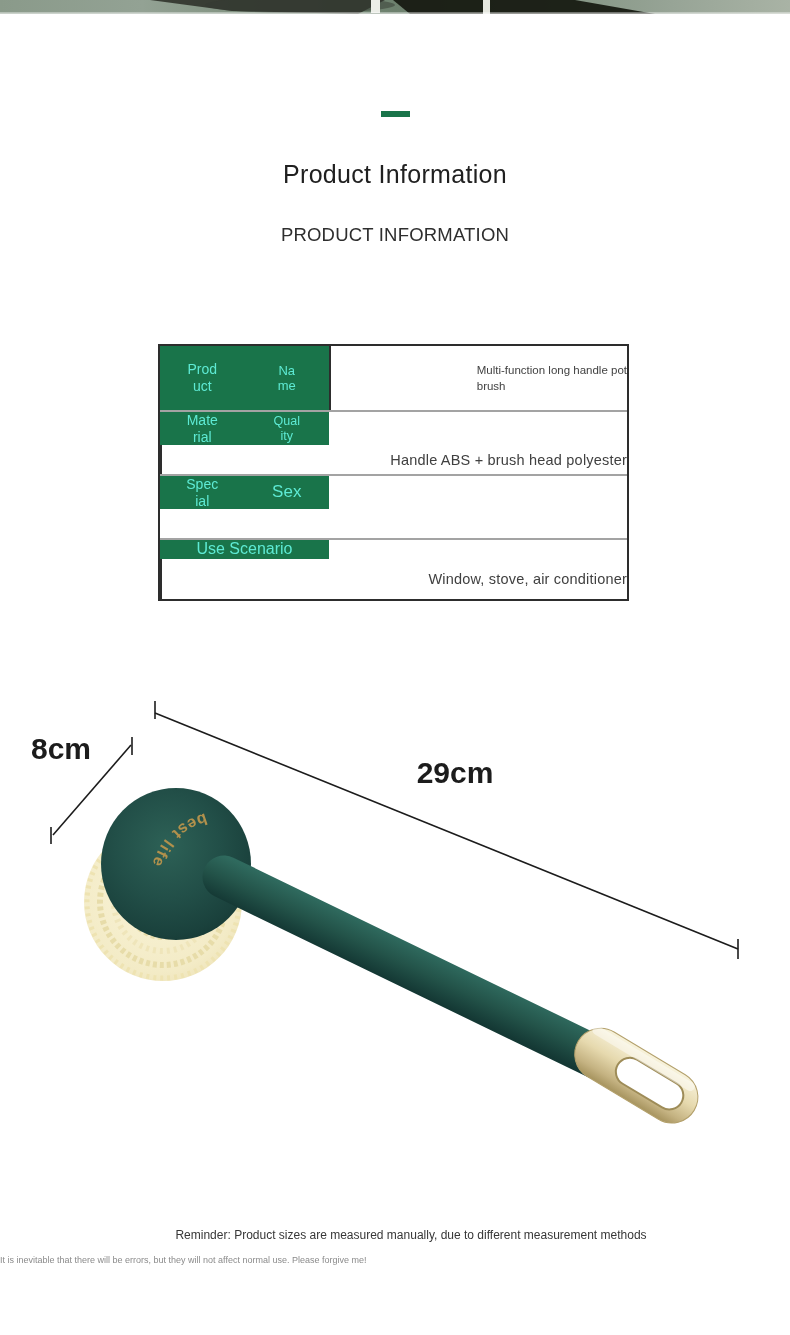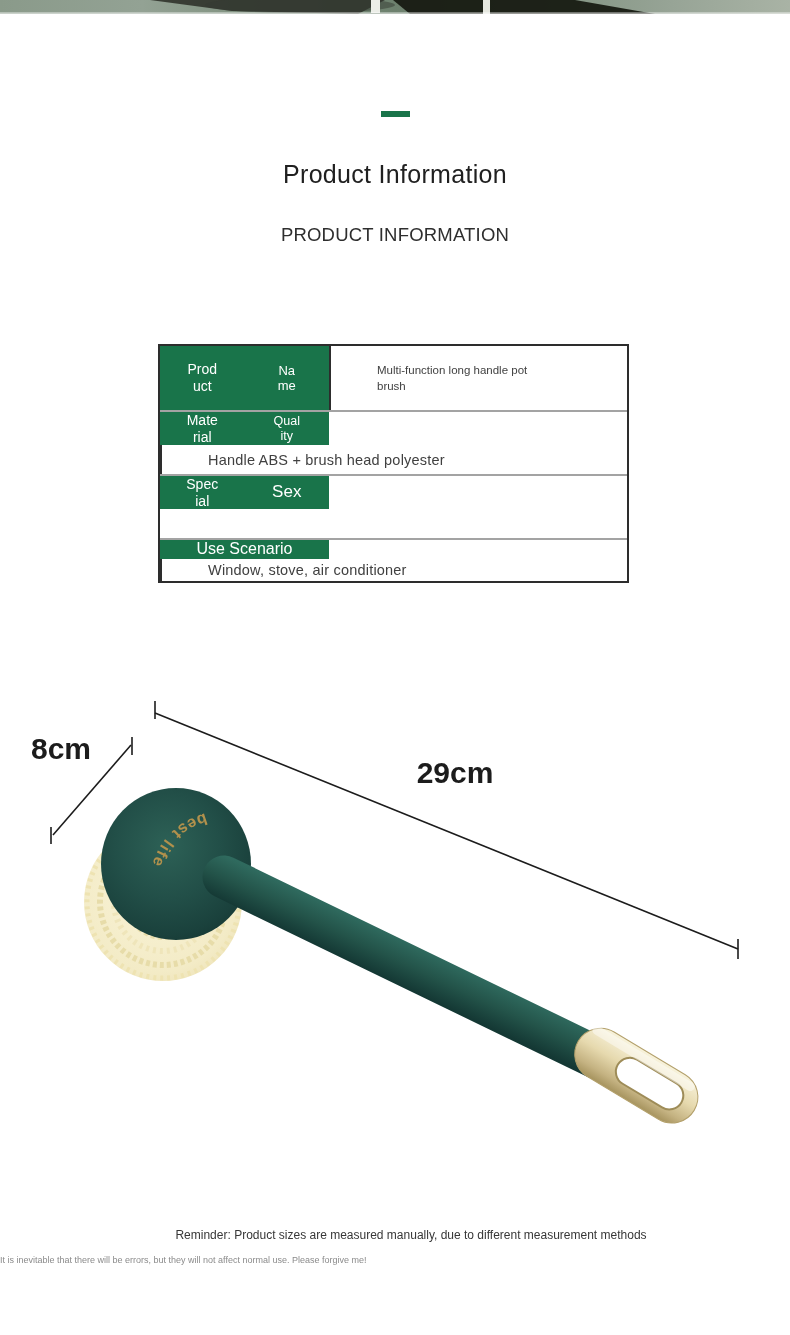--- a/index.html
+++ b/index.html
@@ -13,25 +13,25 @@
   .title{position:absolute;left:0;top:160px;width:790px;margin:0;text-align:center;
          font-size:25px;font-weight:400;color:#202020;letter-spacing:.3px;}
   .subtitle{position:absolute;left:0;top:224px;width:790px;margin:0;text-align:center;
          font-size:18.5px;font-weight:400;color:#2e2e2e;letter-spacing:.2px;}
   
   .spec-table{position:absolute;left:158px;top:344px;width:471px;box-sizing:border-box;
          border:2px solid #2d2d2d;}
   .spec-row{display:flex;box-sizing:border-box;}
   .spec-row + .spec-row{border-top:2px solid #a3a3a3;flex-direction:column;}
   .r1,.r2,.r3{height:64px;}
-  .r4{height:43px;}
+  .r4{height:61px;}
   .label-cell{width:169px;background:#19744a;display:flex;align-items:center;justify-content:center;}
   .value-cell{flex:1;border-left:2px solid #2d2d2d;background:#ffffff;display:flex;
-         flex-direction:column;justify-content:center;align-items:flex-start;padding-left:46px;box-sizing:border-box;}
-  .lbl{flex:1;text-align:center;color:#ffffff;white-space:pre-line;line-height:1.18;font-weight:400;}
+         flex-direction:column;justify-content:center;align-items:flex-end;padding-left:46px;box-sizing:border-box;}
+  .lbl{flex:1;text-align:center;color:#5eead4;white-space:pre-line;line-height:1.18;font-weight:400;}
   .lbl.single{flex:1;font-size:16px;}
   .f14{font-size:14px;} .f13{font-size:13px;} .f12{font-size:12.5px;} .f17{font-size:17px;}
   .val{white-space:pre-line;}
   .val.small{font-size:11.5px;color:#424242;line-height:1.4;}
   .val.large{font-size:14.5px;color:#404040;letter-spacing:.2px;}
   .val.narrow1{max-width:175px;}
   
   .figure{position:absolute;left:0;top:680px;width:790px;height:560px;}
   
   .footer-line1{position:absolute;left:16px;top:1228px;width:790px;text-align:center;

